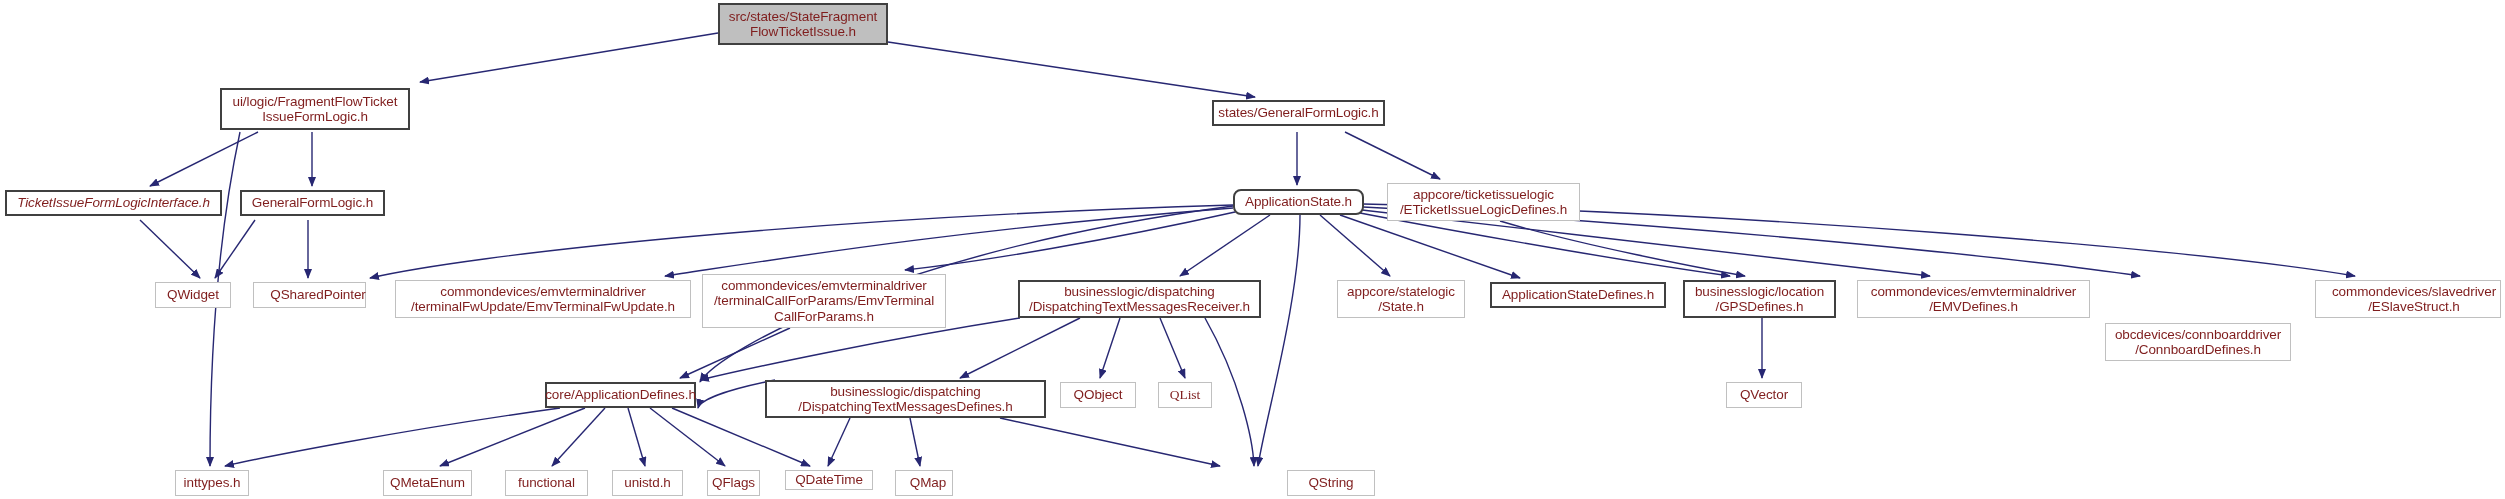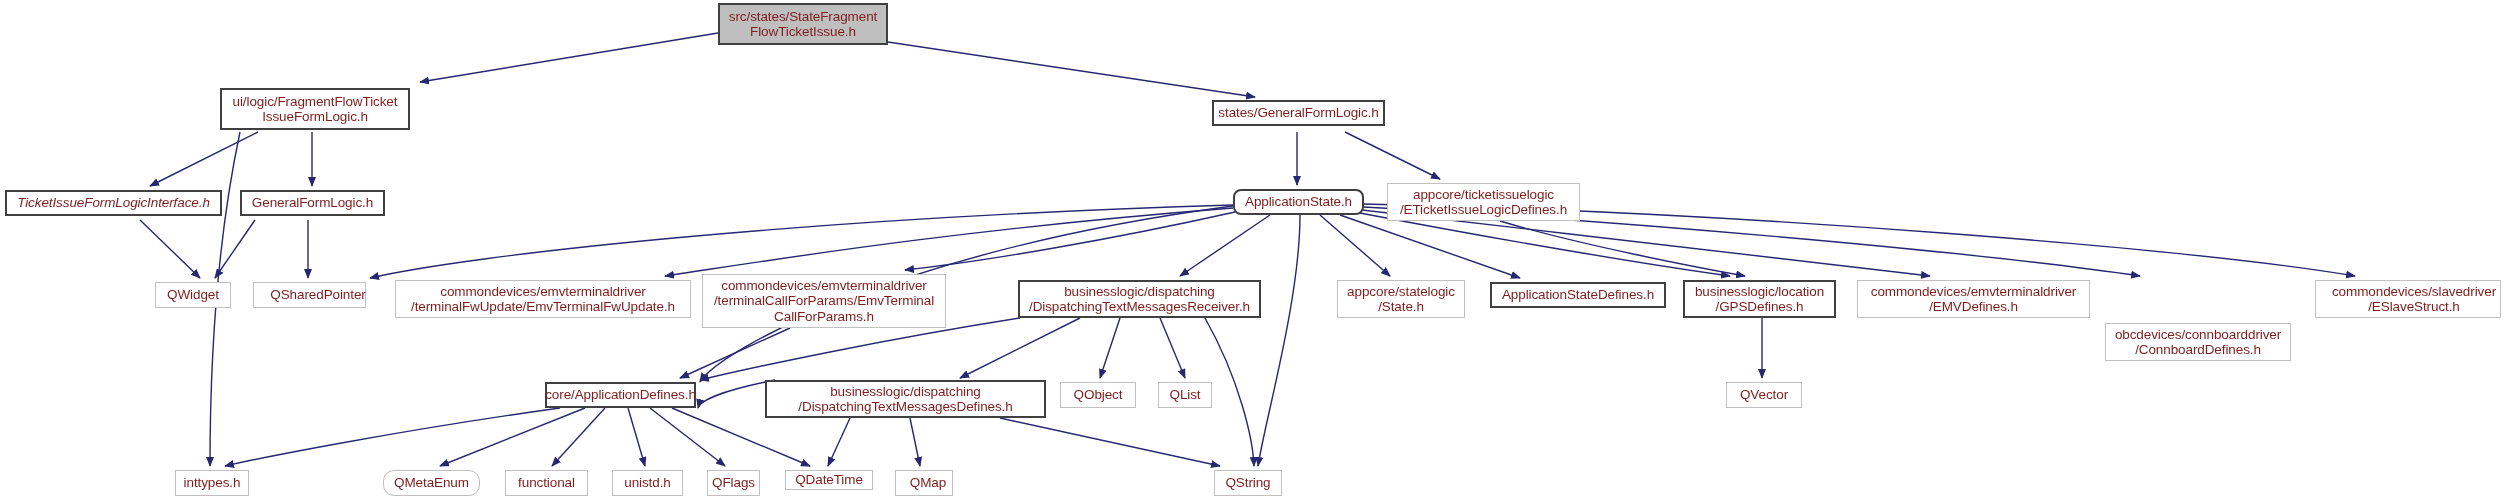--- a/index.html
+++ b/index.html
@@ -131,25 +131,25 @@
       <div class="node" style="left: 1857px; top: 280px; width: 233px; height: 38px;">commondevices/emvterminaldriver
 /EMVDefines.h</div>
       <div class="node" style="left: 2105px; top: 280px; width: 186px; height: 38px; margin-top: 43px;">obcdevices/connboarddriver
 /ConnboardDefines.h</div>
       <div class="node" style="left: 2315px; top: 280px; width: 186px; height: 38px; padding-left: 16px;">commondevices/slavedriver
 /ESlaveStruct.h</div>
       <div class="node strong" style="left: 545px; top: 382px; width: 151px; height: 26px;">core/ApplicationDefines.h</div>
       <div class="node strong" style="left: 765px; top: 380px; width: 281px; height: 38px;">businesslogic/dispatching
 /DispatchingTextMessagesDefines.h</div>
       <div class="node" style="left: 1060px; top: 382px; width: 76px; height: 26px;">QObject</div>
-      <div class="node" style="left: 1158px; top: 382px; width: 54px; height: 26px;">QList</div>
+      <div class="node" style="left: 1158px; top: 382px; width: 54px; height: 26px; font-family: Liberation Serif, serif;">QList</div>
       <div class="node" style="left: 1726px; top: 382px; width: 76px; height: 26px;">QVector</div>
       <div class="node" style="left: 175px; top: 470px; width: 74px; height: 26px;">inttypes.h</div>
-      <div class="node" style="left: 383px; top: 470px; width: 97px; height: 26px; border-radius: 11px;">QMetaEnum</div>
+      <div class="node" style="left: 383px; top: 470px; width: 89px; height: 26px;">QMetaEnum</div>
       <div class="node" style="left: 505px; top: 470px; width: 83px; height: 26px;">functional</div>
       <div class="node" style="left: 612px; top: 470px; width: 71px; height: 26px;">unistd.h</div>
       <div class="node" style="left: 707px; top: 470px; width: 53px; height: 26px;">QFlags</div>
       <div class="node" style="left: 785px; top: 470px; width: 88px; height: 20px;">QDateTime</div>
       <div class="node" style="left: 895px; top: 470px; width: 58px; height: 26px; padding-left: 12px;">QMap</div>
-      <div class="node" style="left: 1214px; top: 470px; width: 68px; height: 26px;">QString</div>
+      <div class="node" style="left: 1287px; top: 470px; width: 88px; height: 26px;">QString</div>
     </div>
 
 </div>
 
 </body></html>

